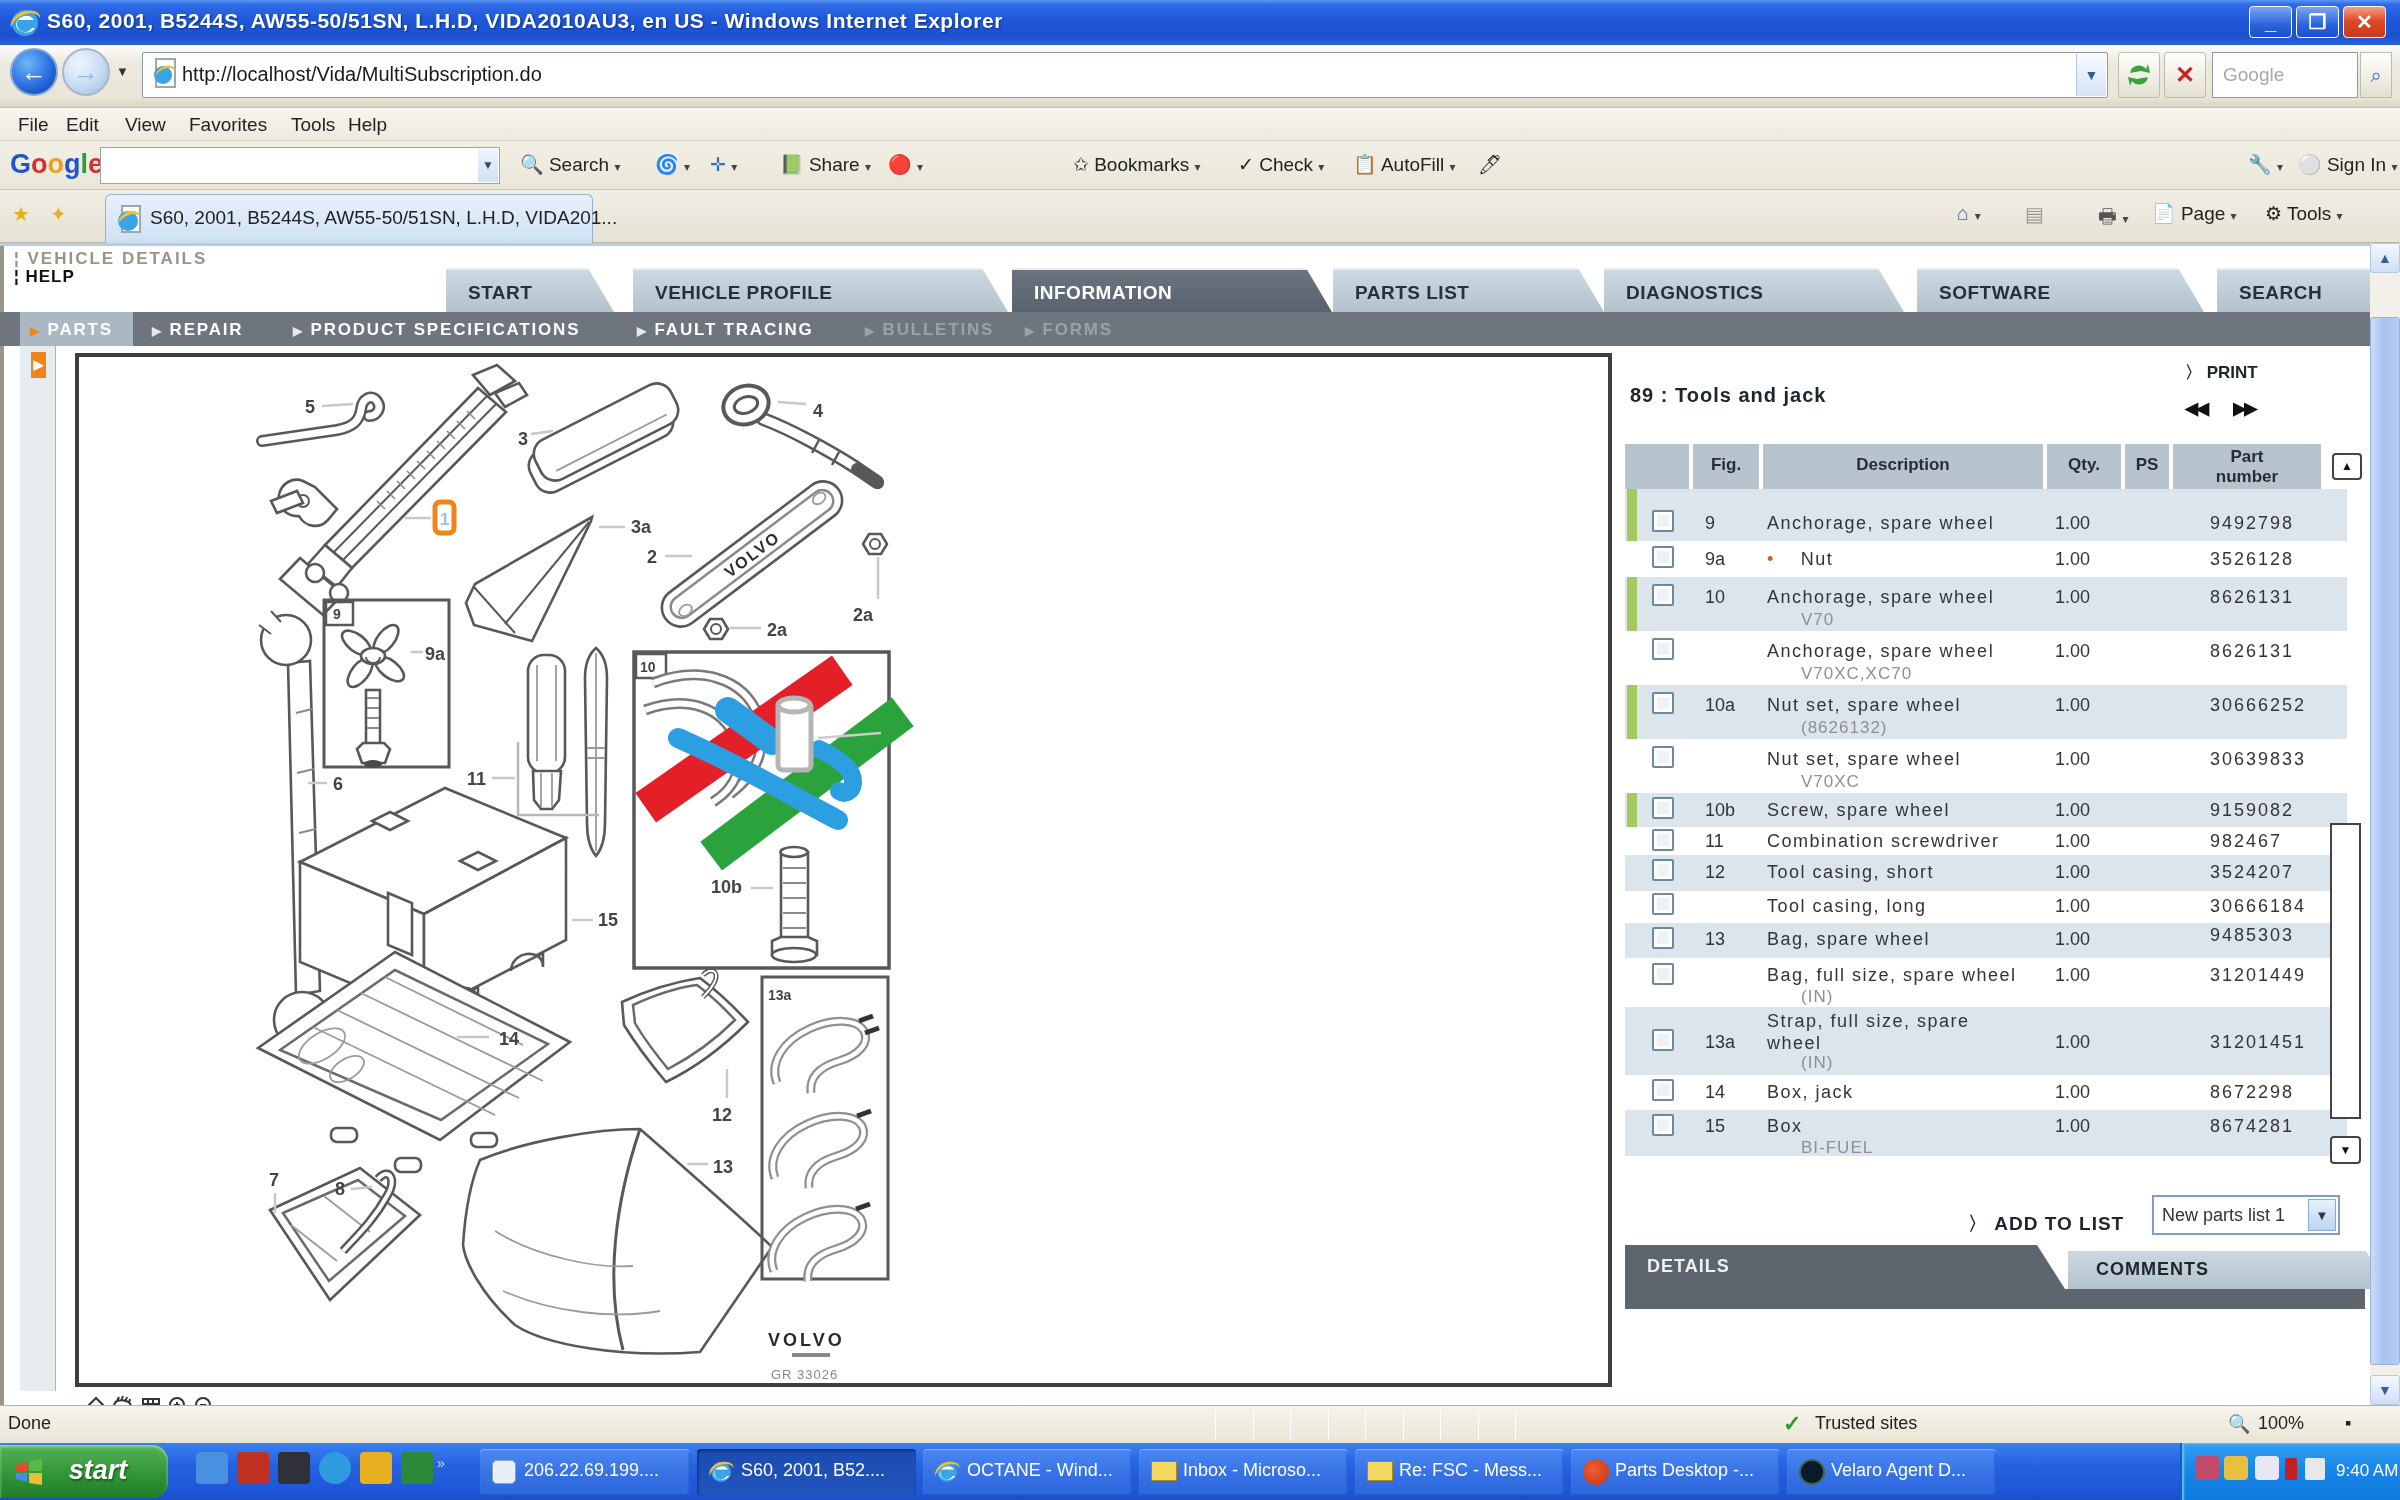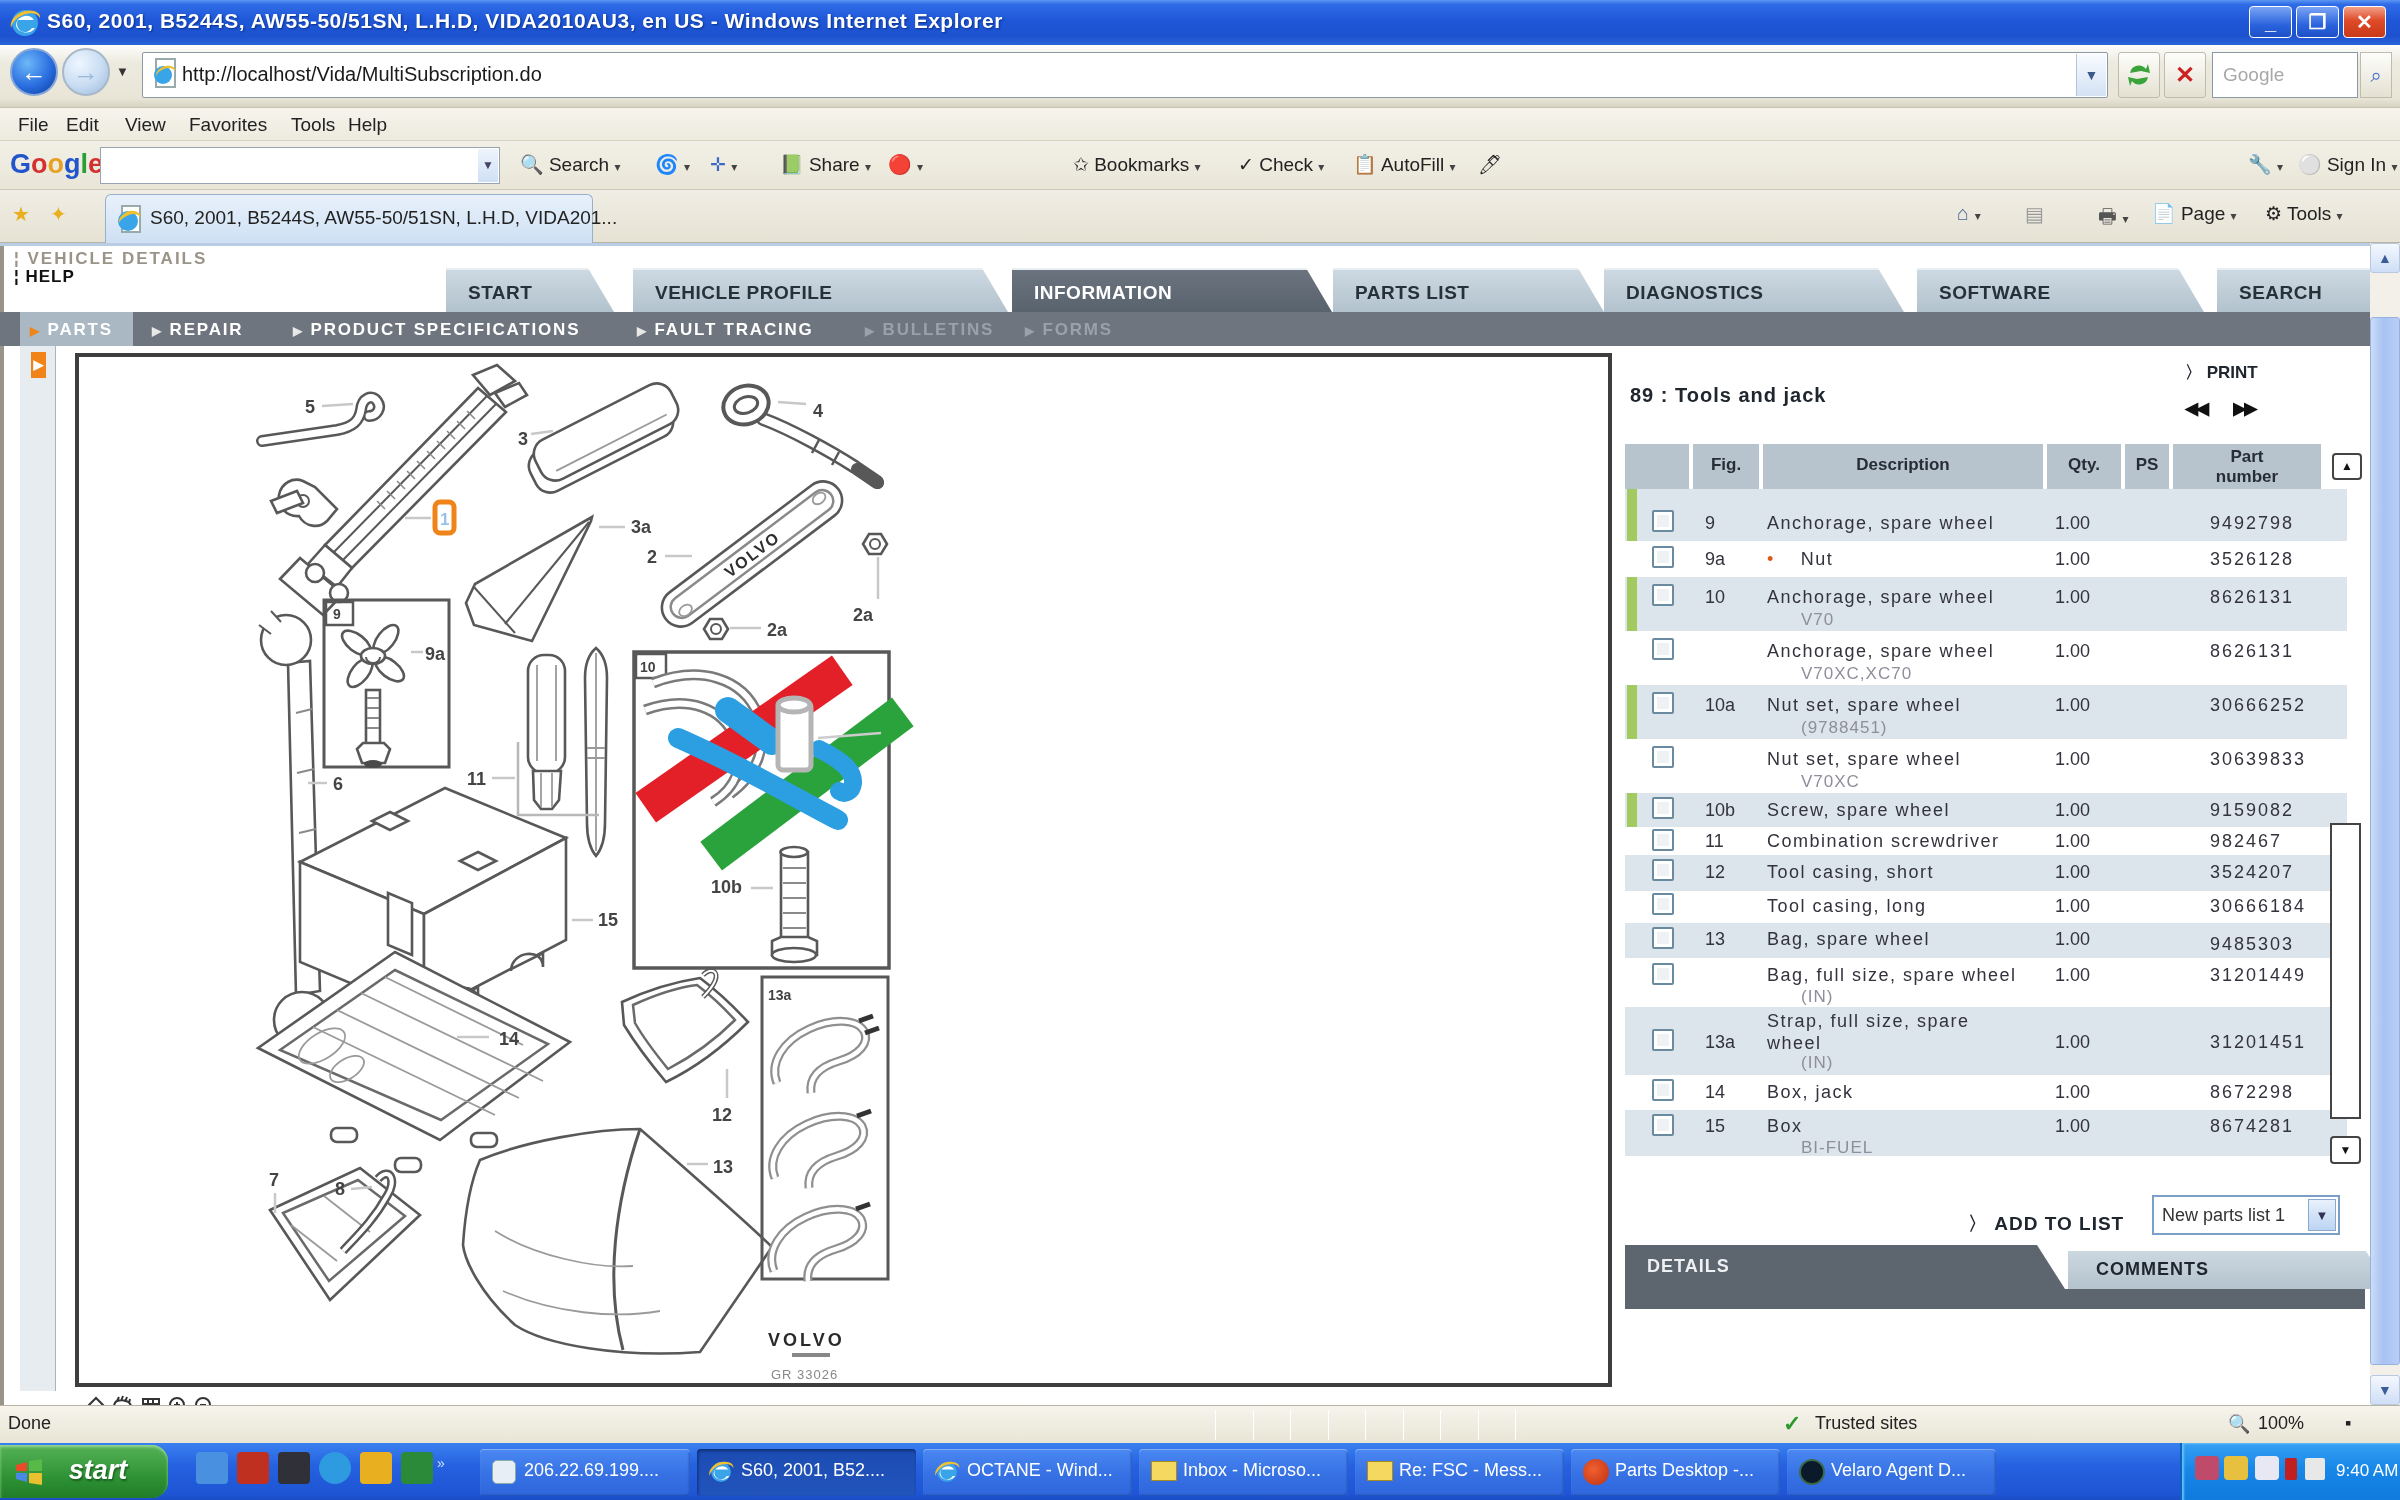--- a/index.html
+++ b/index.html
@@ -551,21 +551,21 @@
       <span class="desc" style="top:10px;">Anchorage, spare wheel</span>
       <span class="sub" style="top:33px;">V70XC,XC70</span>
       <span class="qty" style="top:10px;">1.00</span>
       <span class="pn" style="top:10px;">8626131</span>
     </div>
   <div class="row lb" style="top:442px; height:54px;">
       <span class="gbar"></span>
       <span class="cb" style="top:7px;"></span>
       <span class="fig" style="top:10px;">10a</span>
       <span class="desc" style="top:10px;">Nut set, spare wheel</span>
-      <span class="sub" style="top:33px;">(9788451)</span>
+      <span class="sub" style="top:33px;">(8626132)</span>
       <span class="qty" style="top:10px;">1.00</span>
       <span class="pn" style="top:10px;">30666252</span>
     </div>
   <div class="row" style="top:496px; height:54px;">
       <span class="cb" style="top:7px;"></span>
       <span class="desc" style="top:10px;">Nut set, spare wheel</span>
       <span class="sub" style="top:33px;">V70XC</span>
       <span class="qty" style="top:10px;">1.00</span>
       <span class="pn" style="top:10px;">30639833</span>
     </div>
@@ -595,21 +595,21 @@
       <span class="cb" style="top:2px;"></span>
       <span class="desc" style="top:5px;">Tool casing, long</span>
       <span class="qty" style="top:5px;">1.00</span>
       <span class="pn" style="top:5px;">30666184</span>
     </div>
   <div class="row lb" style="top:680px; height:35px;">
       <span class="cb" style="top:4px;"></span>
       <span class="fig" style="top:6px;">13</span>
       <span class="desc" style="top:6px;">Bag, spare wheel</span>
       <span class="qty" style="top:6px;">1.00</span>
-      <span class="pn" style="top:11px;">9485303</span>
+      <span class="pn" style="top:2px;">9485303</span>
     </div>
   <div class="row" style="top:715px; height:49px;">
       <span class="cb" style="top:5px;"></span>
       <span class="desc" style="top:7px;">Bag, full size, spare wheel</span>
       <span class="sub" style="top:29px;">(IN)</span>
       <span class="qty" style="top:7px;">1.00</span>
       <span class="pn" style="top:7px;">31201449</span>
     </div>
   <div class="row lb" style="top:764px; height:68px;">
       <span class="cb" style="top:22px;"></span>

